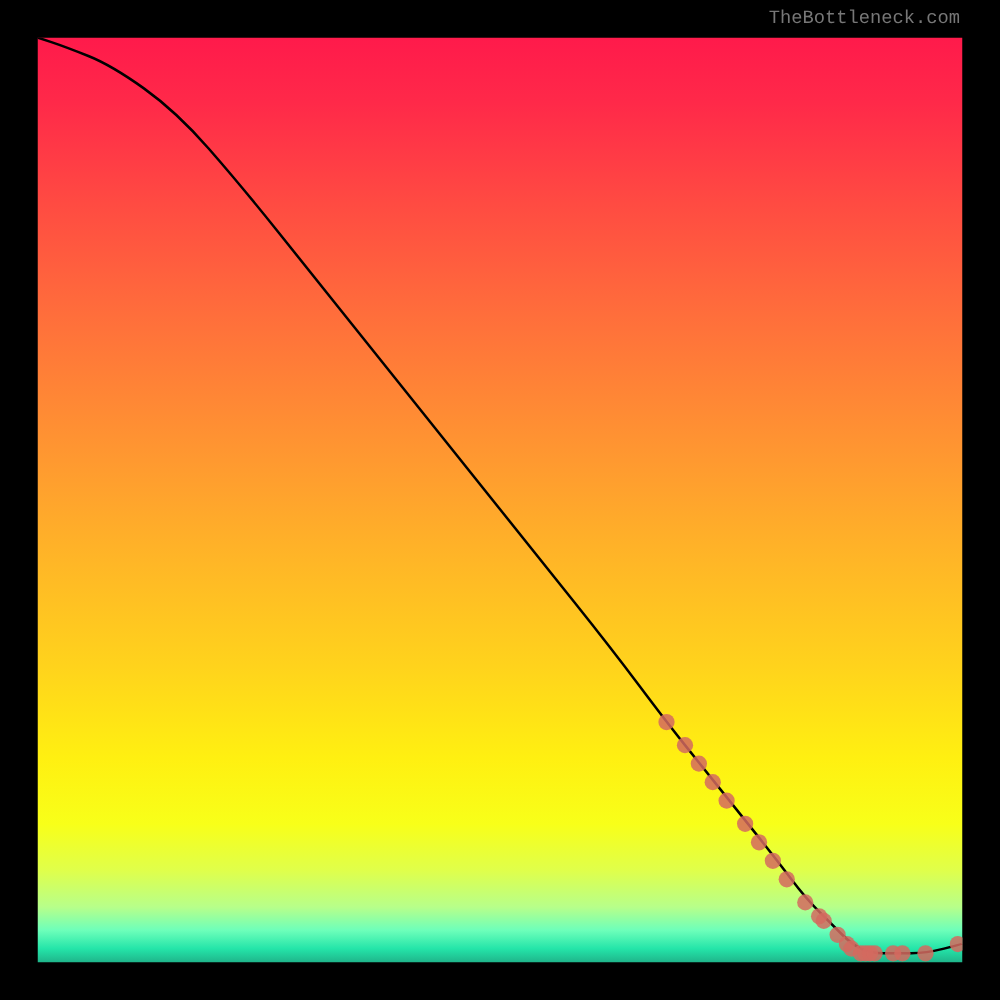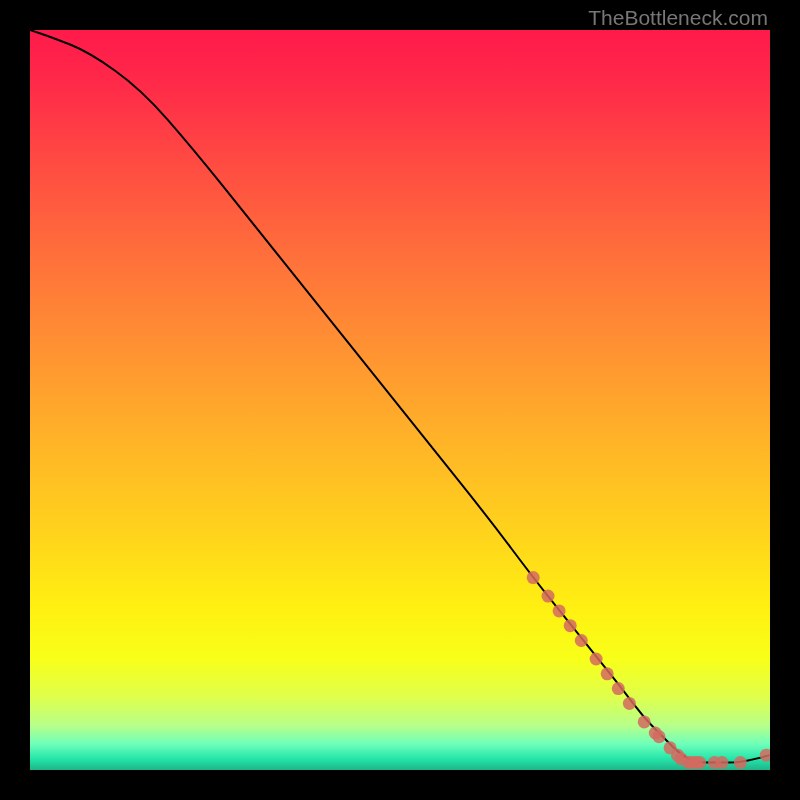--- a/index.html
+++ b/index.html
@@ -30,22 +30,23 @@
     left: 0;
     top: 0;
     width: 100%;
     height: 100%;
   }
   .watermark {
     position: absolute;
     top: 6px;
     right: 32px;
     color: #777;
-    font-size: 21px;
+    font-size: 15px;
     font-weight: 500;
+    font-family: Liberation Mono, monospace;
   }
 </style>
 </head>
 <body>
 
 <div class="watermark">TheBottleneck.com</div>
 
 <div class="plot-area">
   <svg class="gradient-bg" viewBox="0 0 740 740" preserveAspectRatio="none">
     <defs>

